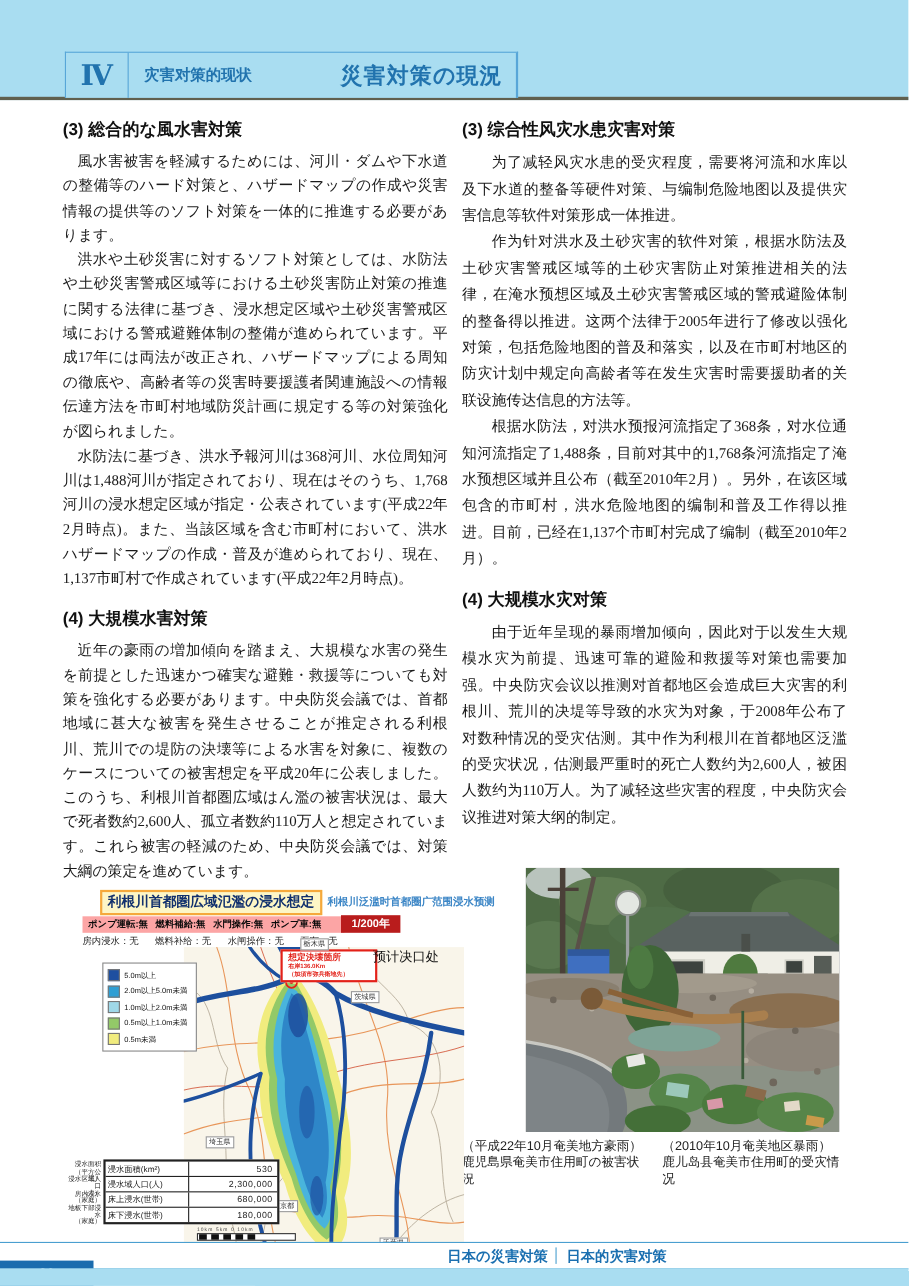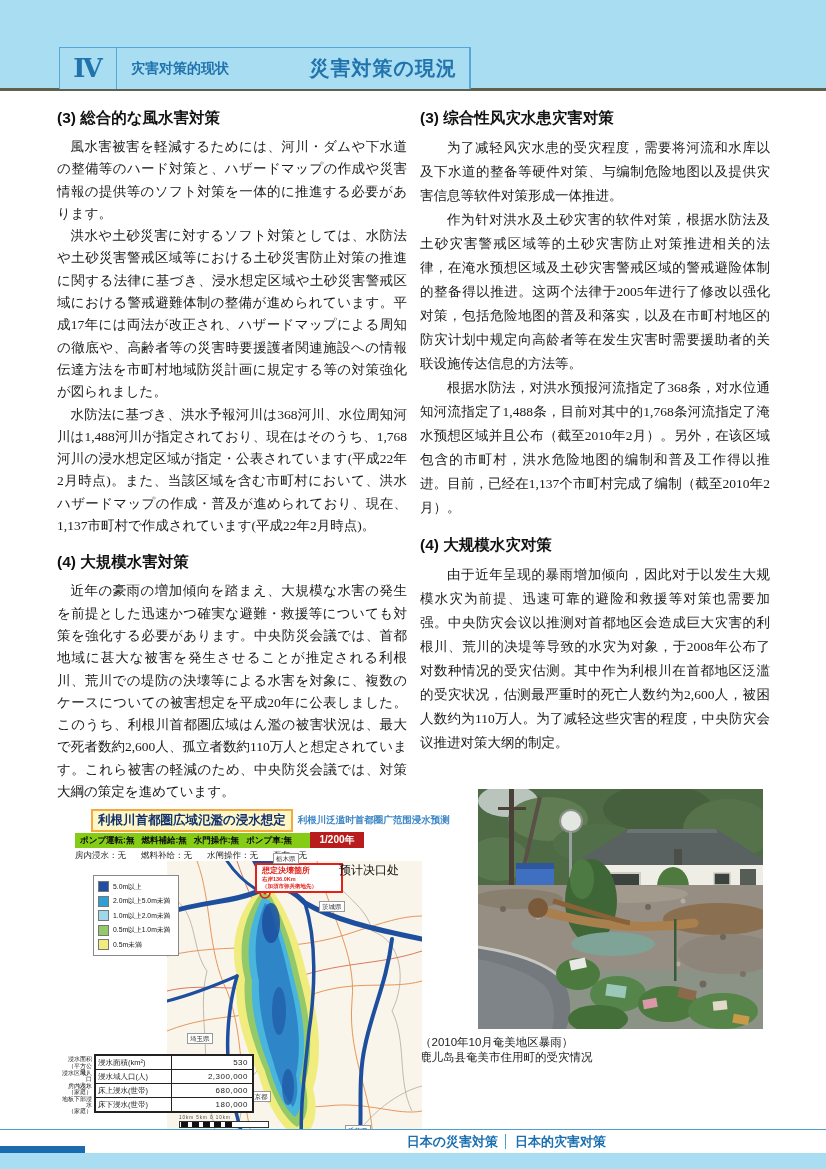--- a/index.html
+++ b/index.html
@@ -21,21 +21,21 @@
   .col{flex:1;min-width:0;}
   h3.sec{font-size:15.5px;font-weight:bold;color:#111;margin:0 0 7px 0;font-family:"Liberation Sans","DejaVu Sans",sans-serif;}
   h3.sec.later{margin-top:15px;}
   .jp p{font-size:13.5px;line-height:22.3px;text-align:justify;text-indent:1em;margin:0;font-family:"Liberation Serif","DejaVu Serif",serif;}
   .cn p{font-size:13.5px;line-height:24px;text-align:justify;text-indent:2em;margin:0;font-family:"Liberation Serif","DejaVu Serif",serif;}
   
   .map-fig{position:relative;width:365px;height:350px;margin-top:6px;}
   .map-title-row{position:absolute;left:34px;top:0;display:flex;align-items:center;white-space:nowrap;}
   .map-title-jp{background:#fdf6c6;border:2px solid #f5a93c;color:#12316e;font-weight:bold;font-size:12.5px;padding:1px 5px;}
   .map-title-cn{color:#3c86c6;font-size:9.5px;font-weight:bold;margin-left:5px;}
-  .cond-band{position:absolute;left:18px;top:24px;width:228px;height:15px;background:#84cc16;display:flex;gap:7px;align-items:center;padding:0 5px;font-size:8.5px;font-weight:bold;color:#0a0a0a;white-space:nowrap;}
+  .cond-band{position:absolute;left:18px;top:24px;width:228px;height:15px;background:#fca5a5;display:flex;gap:7px;align-items:center;padding:0 5px;font-size:8.5px;font-weight:bold;color:#0a0a0a;white-space:nowrap;}
   .return-box{position:absolute;left:253px;top:23px;width:54px;height:16px;background:#b91c1c;color:#fff;font-size:10px;font-weight:bold;display:flex;align-items:center;justify-content:center;}
   .cond-cn{position:absolute;left:18px;top:41px;display:flex;gap:15px;font-size:8.5px;color:#222;white-space:nowrap;}
   .map-svg{position:absolute;left:110px;top:52px;}
   .legend{position:absolute;left:36px;top:66px;width:86px;background:#fff;border:1px solid #888;padding:5px 4px;display:flex;flex-direction:column;gap:3.5px;box-sizing:border-box;}
   .leg-row{display:flex;align-items:center;gap:4px;}
   .sw{width:9px;height:9px;flex:none;border:0.5px solid #777;}
   .leg-label{font-size:6.8px;color:#111;white-space:nowrap;}
   .callout{position:absolute;left:198px;top:54px;width:74px;background:#fff;border:2px solid #e32119;padding:1px 5px;color:#e32119;line-height:1.25;}
   .callout .c1{font-size:8px;font-weight:bold;}
   .callout .c2,.callout .c3{font-size:5.5px;font-weight:bold;}
@@ -299,20 +299,22 @@
         <ellipse cx="120" cy="230" rx="30" ry="14" fill="#446f38"></ellipse>
         <rect x="92" y="170" width="16" height="10" fill="#e8e8e4" transform="rotate(-12 100 175)"></rect>
         <rect x="128" y="196" width="20" height="12" fill="#9cc8ba" transform="rotate(8 138 202)"></rect>
         <rect x="165" y="210" width="14" height="9" fill="#d898a8" transform="rotate(-10 172 214)"></rect>
         <rect x="200" y="200" width="18" height="10" fill="#8a6a4a" transform="rotate(14 209 205)"></rect>
         <rect x="235" y="212" width="14" height="9" fill="#e2d9c8" transform="rotate(-6 242 216)"></rect>
         <rect x="255" y="226" width="16" height="9" fill="#c99a4a" transform="rotate(10 263 230)"></rect>
       </svg>
     </div>
     <div class="photo-captions">
+      <div class="cap">（平成22年10月奄美地方豪雨）
+鹿児島県奄美市住用町の被害状況</div>
       <div class="cap">（2010年10月奄美地区暴雨）
 鹿儿岛县奄美市住用町的受灾情况</div>
     </div>
   </div>
 </div>
 
 <div class="footer-bar">
   <div class="page-box">36</div>
   <div class="footer-jp">日本の災害対策</div>
   <div class="footer-div"></div>

